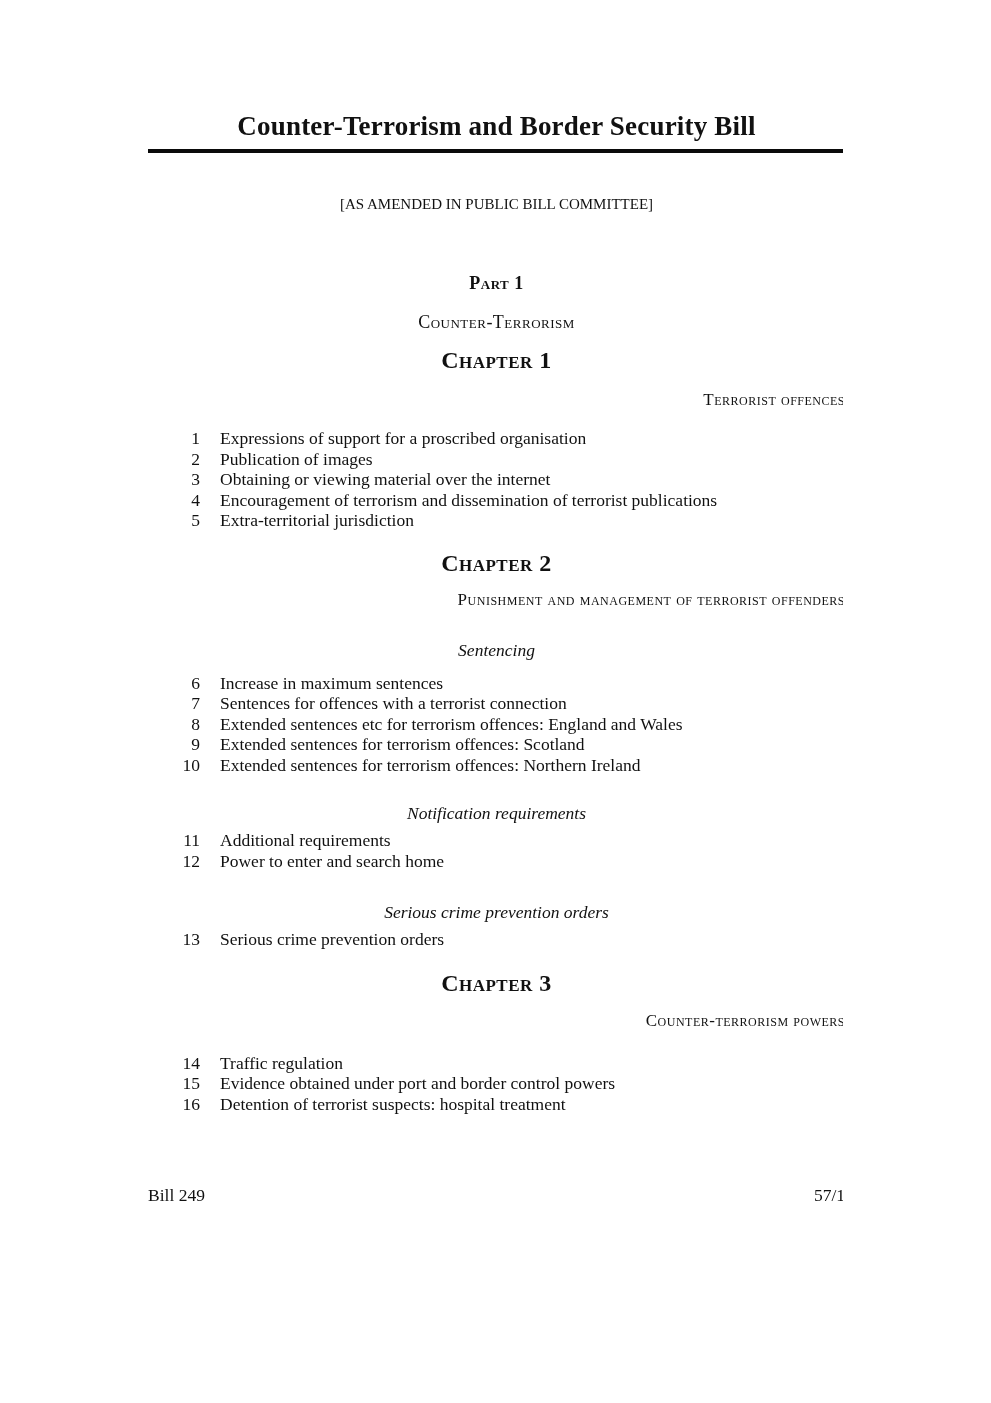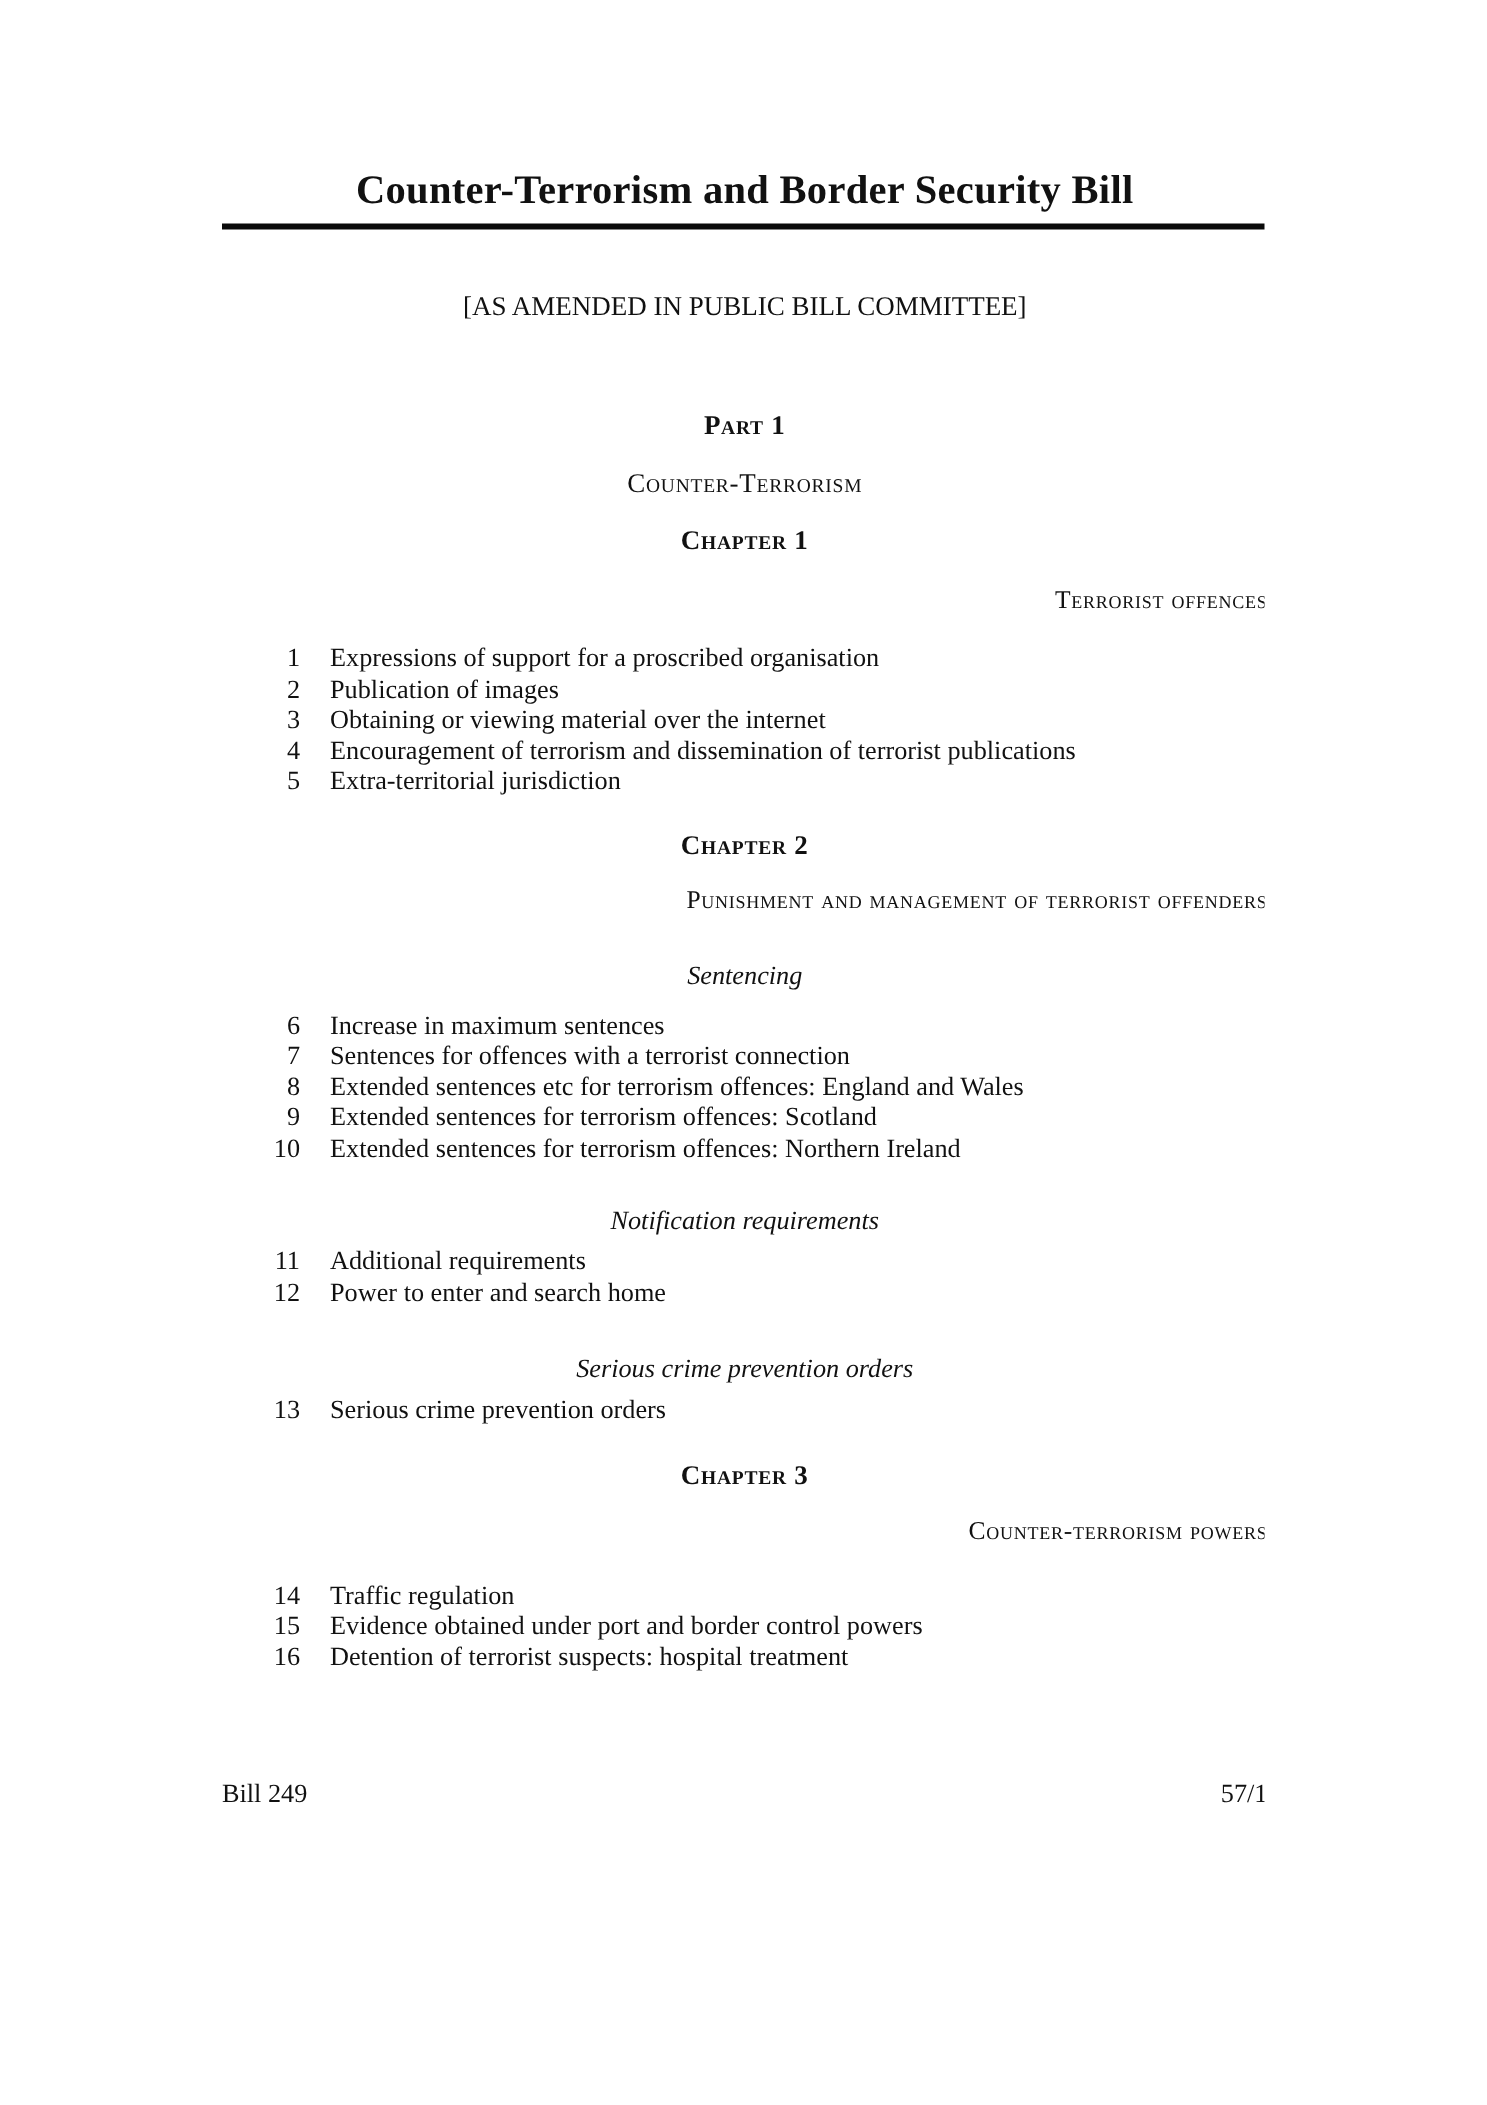--- a/index.html
+++ b/index.html
@@ -26,21 +26,21 @@
     letter-spacing: 0.2px;
   }
   .double-rule {
     margin-top: 7px;
     height: 2.5px;
     border-top: 3.5px solid #0a0a0a;
     border-bottom: 1.5px solid #0a0a0a;
   }
   .amended-note {
     margin-top: 40px;
-    font-size: 18px;
+    font-size: 15px;
     line-height: 22px;
     text-align: center;
   }
   .contents-heading {
     margin-top: 31px;
     font-size: 20px;
     line-height: 24px;
     text-align: center;
     letter-spacing: 1.5px;
   }
@@ -56,21 +56,21 @@
   .part-title {
     margin-top: 17px;
     font-size: 18px;
     line-height: 22px;
     font-variant: small-caps;
     text-align: center;
     letter-spacing: 0.5px;
   }
   .chapter-label {
     margin-top: 16px;
-    font-size: 18px;
+    font-size: 24px;
     line-height: 22px;
     font-weight: bold;
     font-variant: small-caps;
     text-align: center;
     letter-spacing: 0.5px;
   }
   .chapter-label.ch2 { margin-top: 21px; }
   .chapter-label.ch3 { margin-top: 22px; }
   .chapter-title {
     margin-top: 18px;

